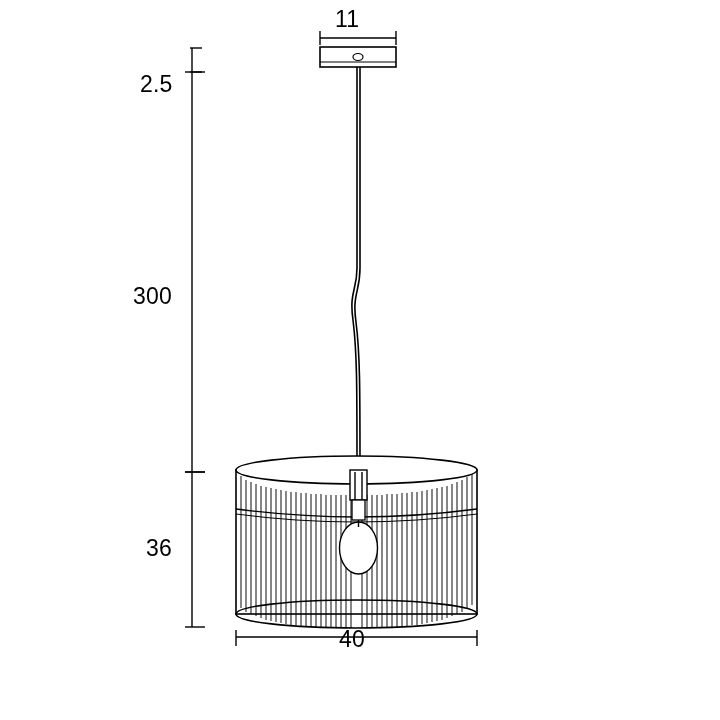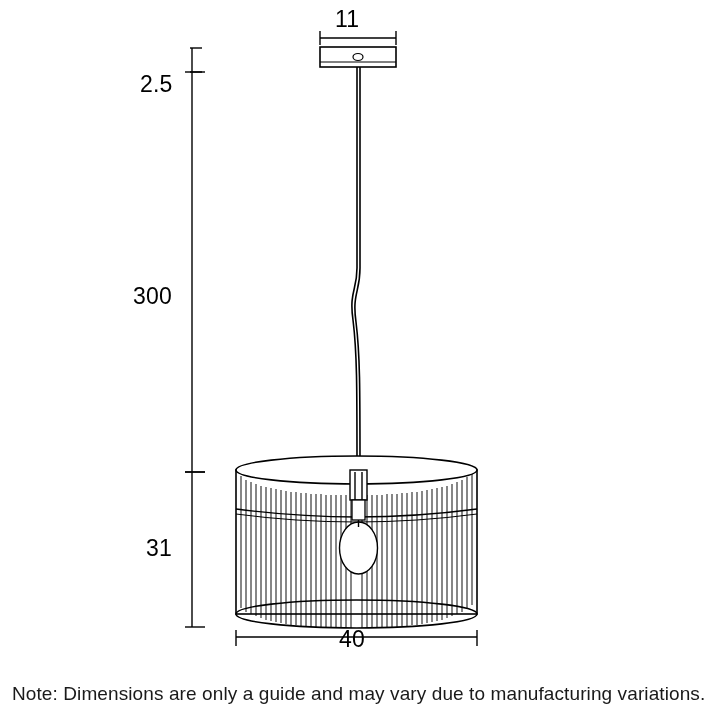--- a/index.html
+++ b/index.html
@@ -178,19 +178,18 @@
       <line x1="358.5" y1="520" x2="358.5" y2="527"></line>
     </g>
   </svg>
 
   <div class="dim-label" id="label-top-width">11</div>
 
   <div class="dim-label" id="label-canopy-height">2.5</div>
 
   <div class="dim-label" id="label-drop">300</div>
 
-  <div class="dim-label" id="label-shade-height">31</div>
+  <div class="dim-label" id="label-shade-height">36</div>
 
   <div class="dim-label" id="label-diameter">40</div>
 
-  <div id="note">Note: Dimensions are only a guide and may vary due to manufacturing variations.</div>
 
 </div>
 
 </body></html>

